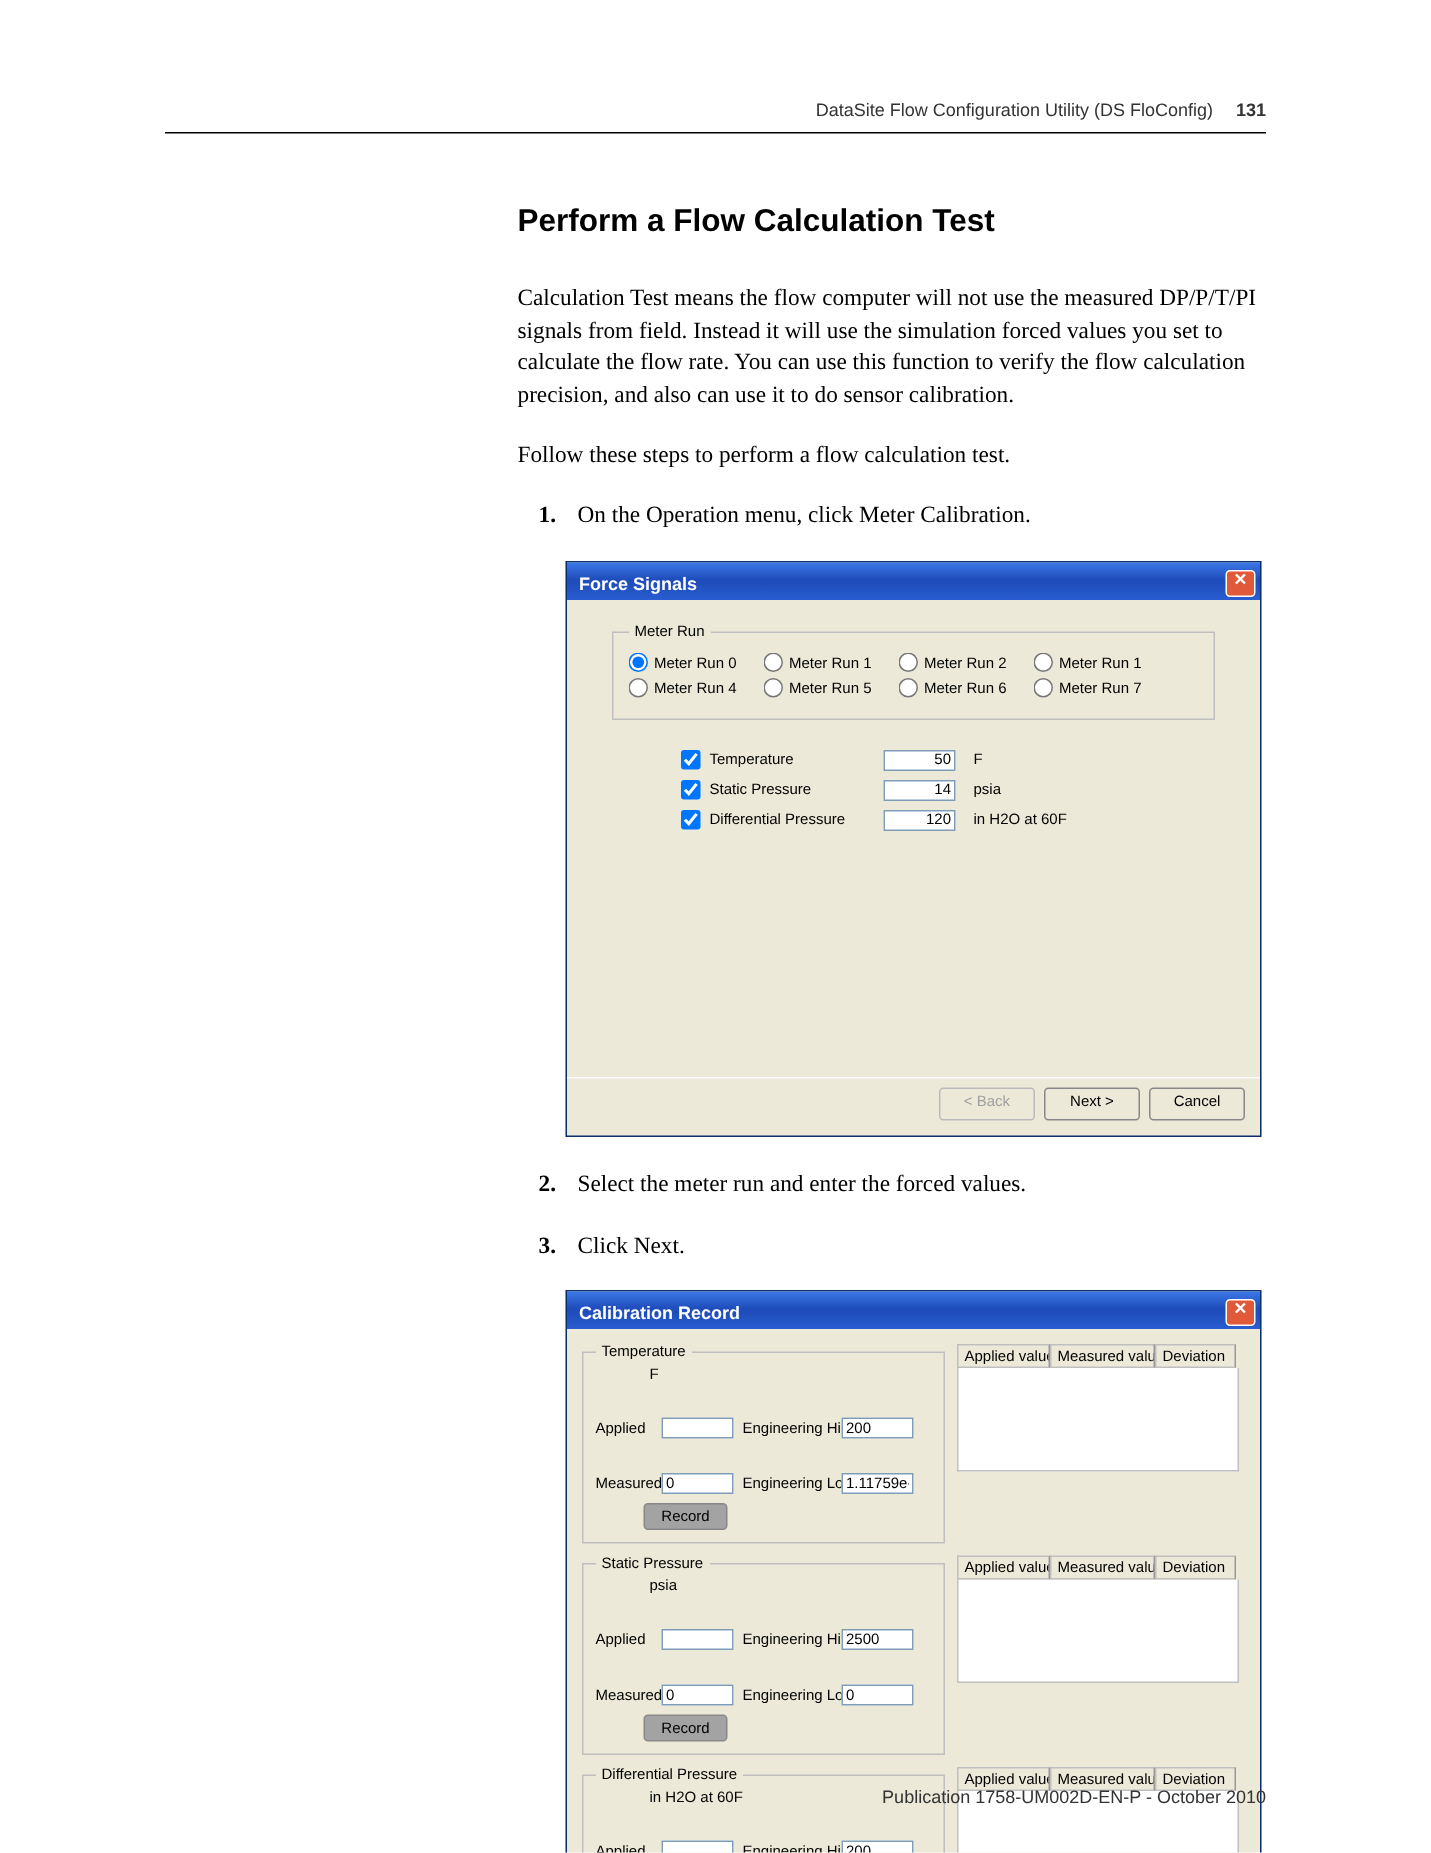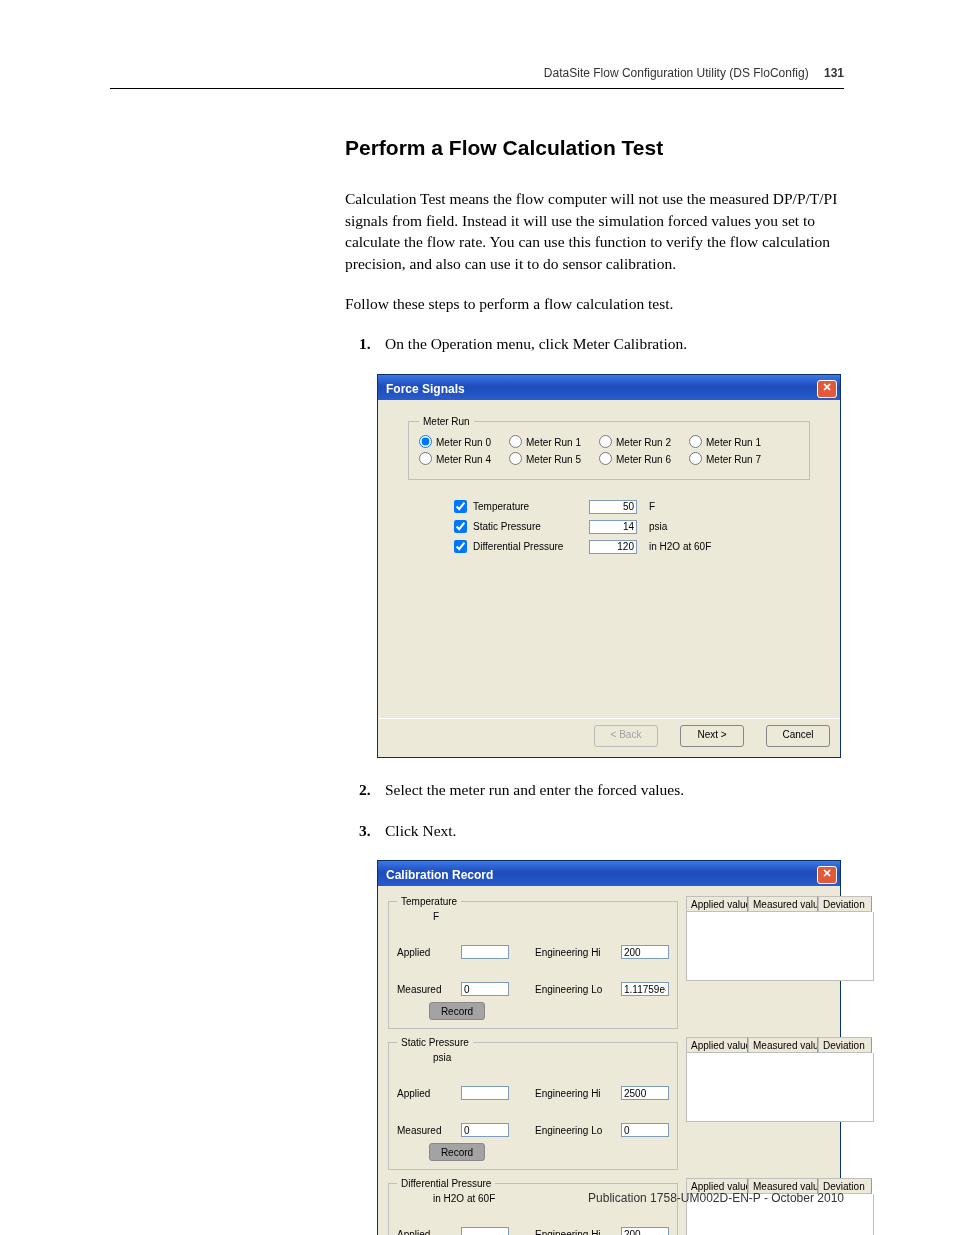--- a/index.html
+++ b/index.html
@@ -157,21 +157,21 @@
     padding: 0 2px;
     border: 1px solid #7f9db9;
     background: #fff;
     box-sizing: border-box;
   }
   .unit { margin-left: 6px; }
 
   .dlg-buttons {
     display: flex;
     justify-content: flex-end;
-    gap: 22px;
+    gap: 6px;
     padding: 6px 10px 10px 0;
     border-top: 1px solid #fff;
     margin-top: 150px;
   }
   .winbtn {
     width: 62px;
     height: 20px;
     font-size: 10px;
     font-family: Tahoma, Arial, sans-serif;
     background: #ece9d8;
@@ -206,21 +206,21 @@
     font-size: 10px;
     padding: 0 4px;
   }
   .sensor .unitrow {
     font-size: 10px;
     margin: 0 0 4px 36px;
   }
   .pair {
     display: flex;
     align-items: center;
-    gap: 20px;
+    gap: 0;
     margin-bottom: 4px;
     margin-top: 23px;
   }
   .pair .plabel { width: 44px; font-size: 10px; white-space: nowrap; }
   .pair .pinput {
     width: 48px;
     height: 14px;
     border: 1px solid #7f9db9;
     background: #fff;
     font-size: 10px;

